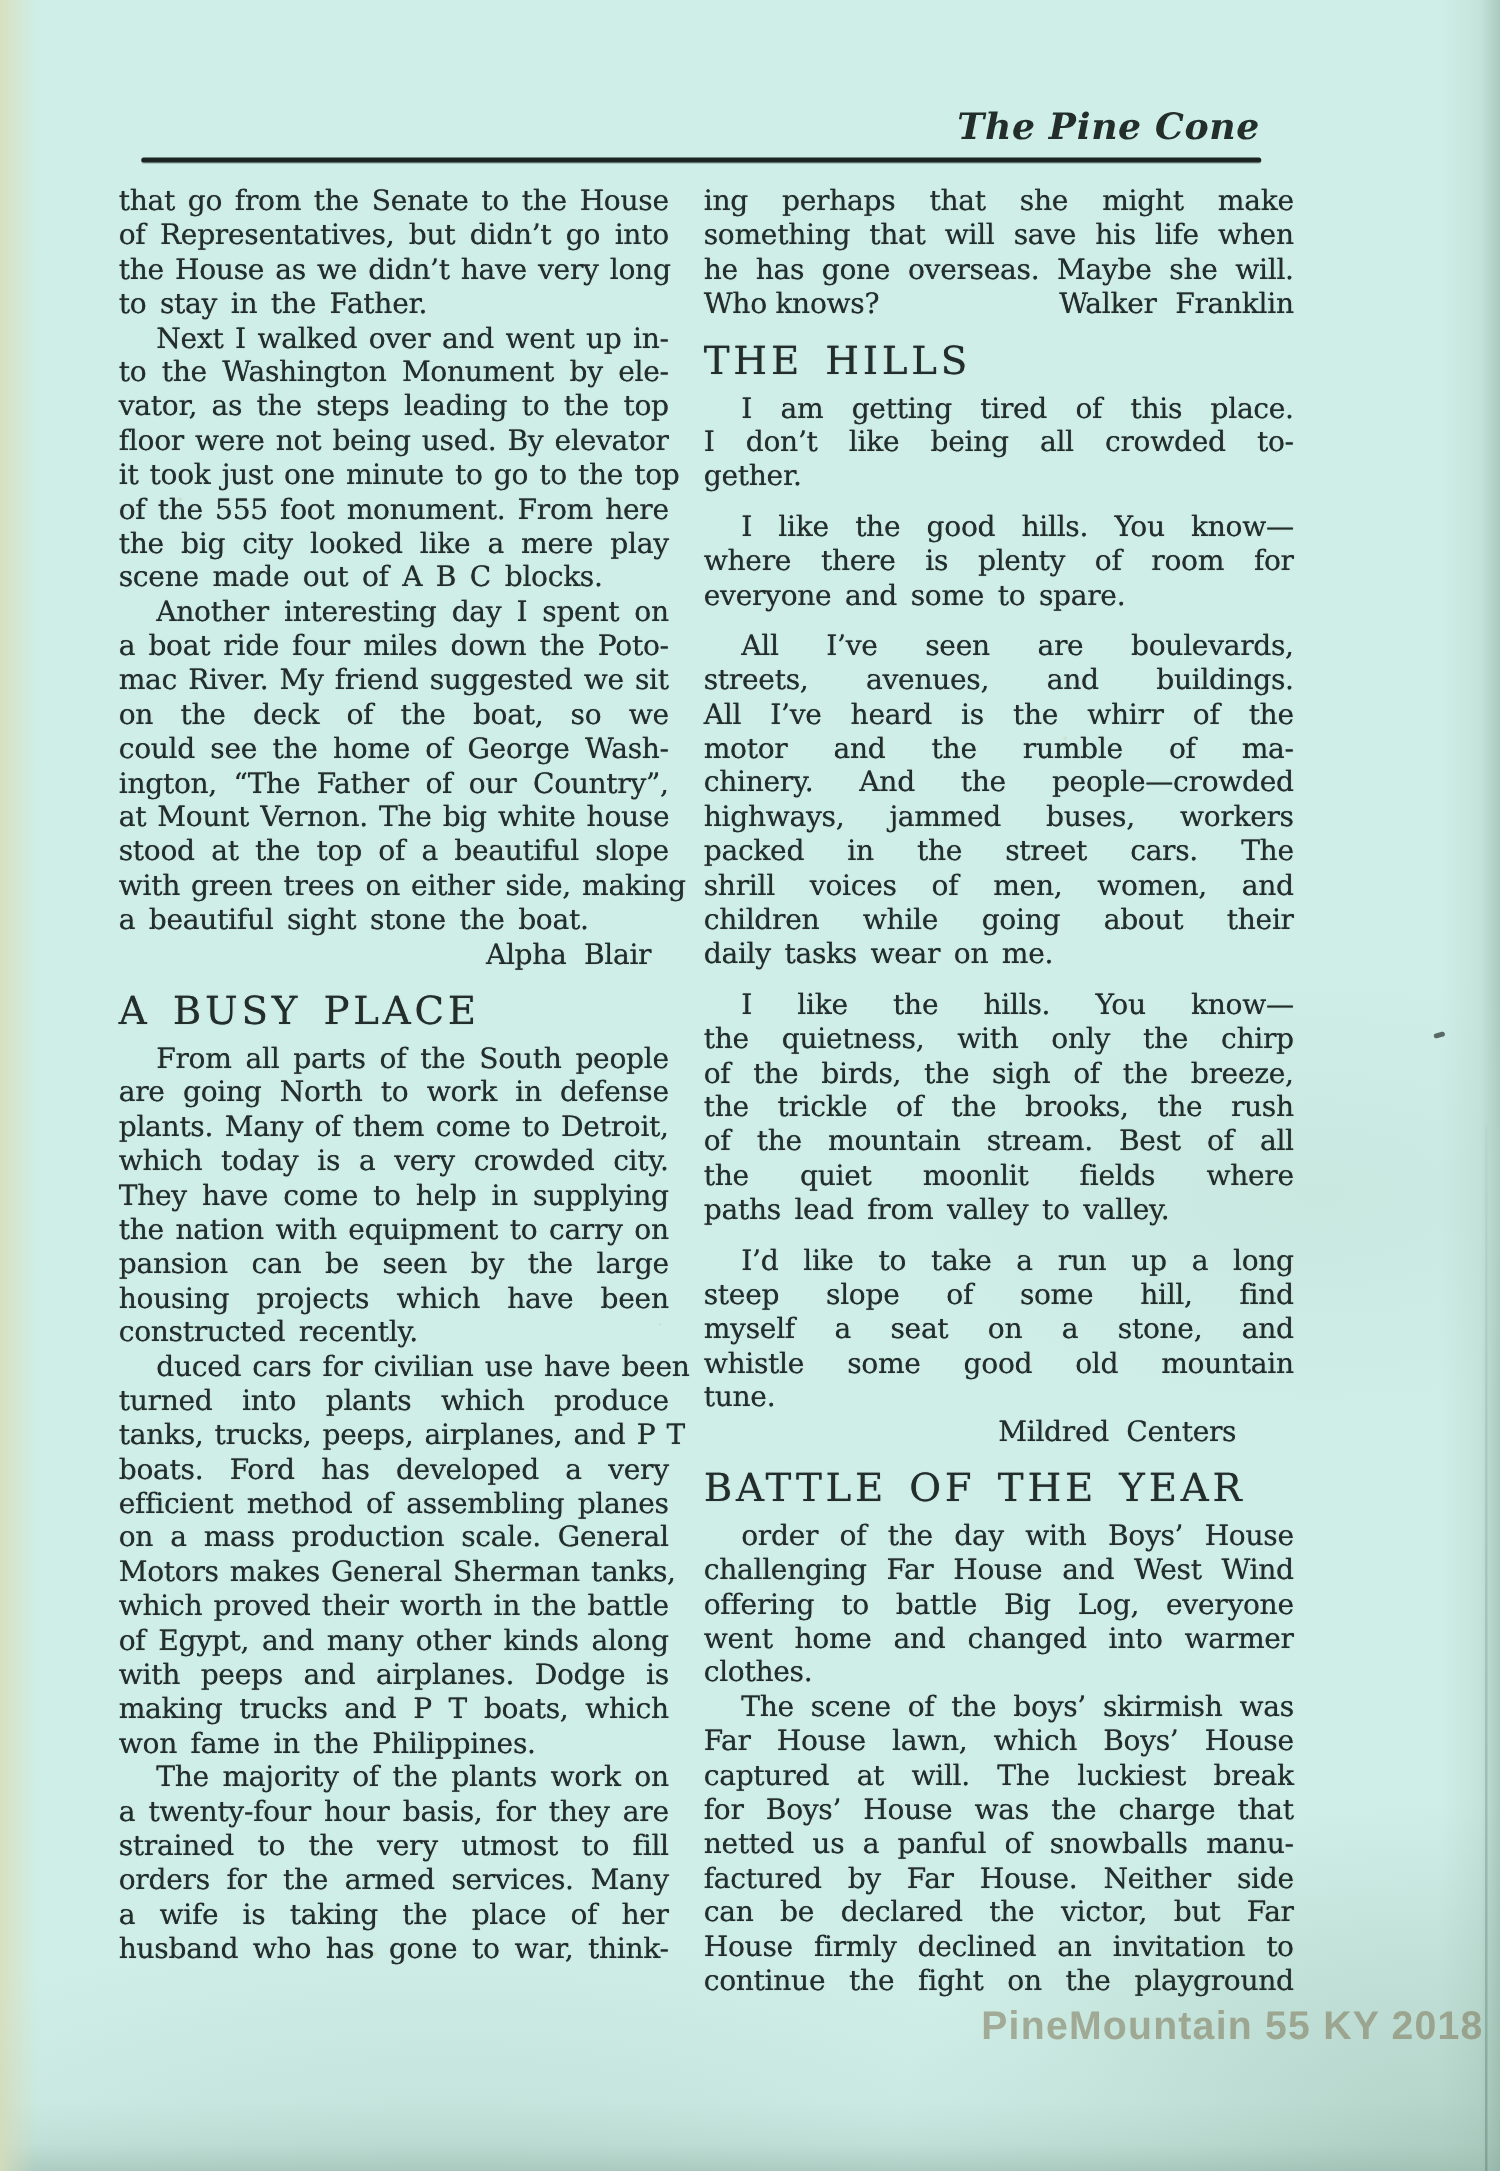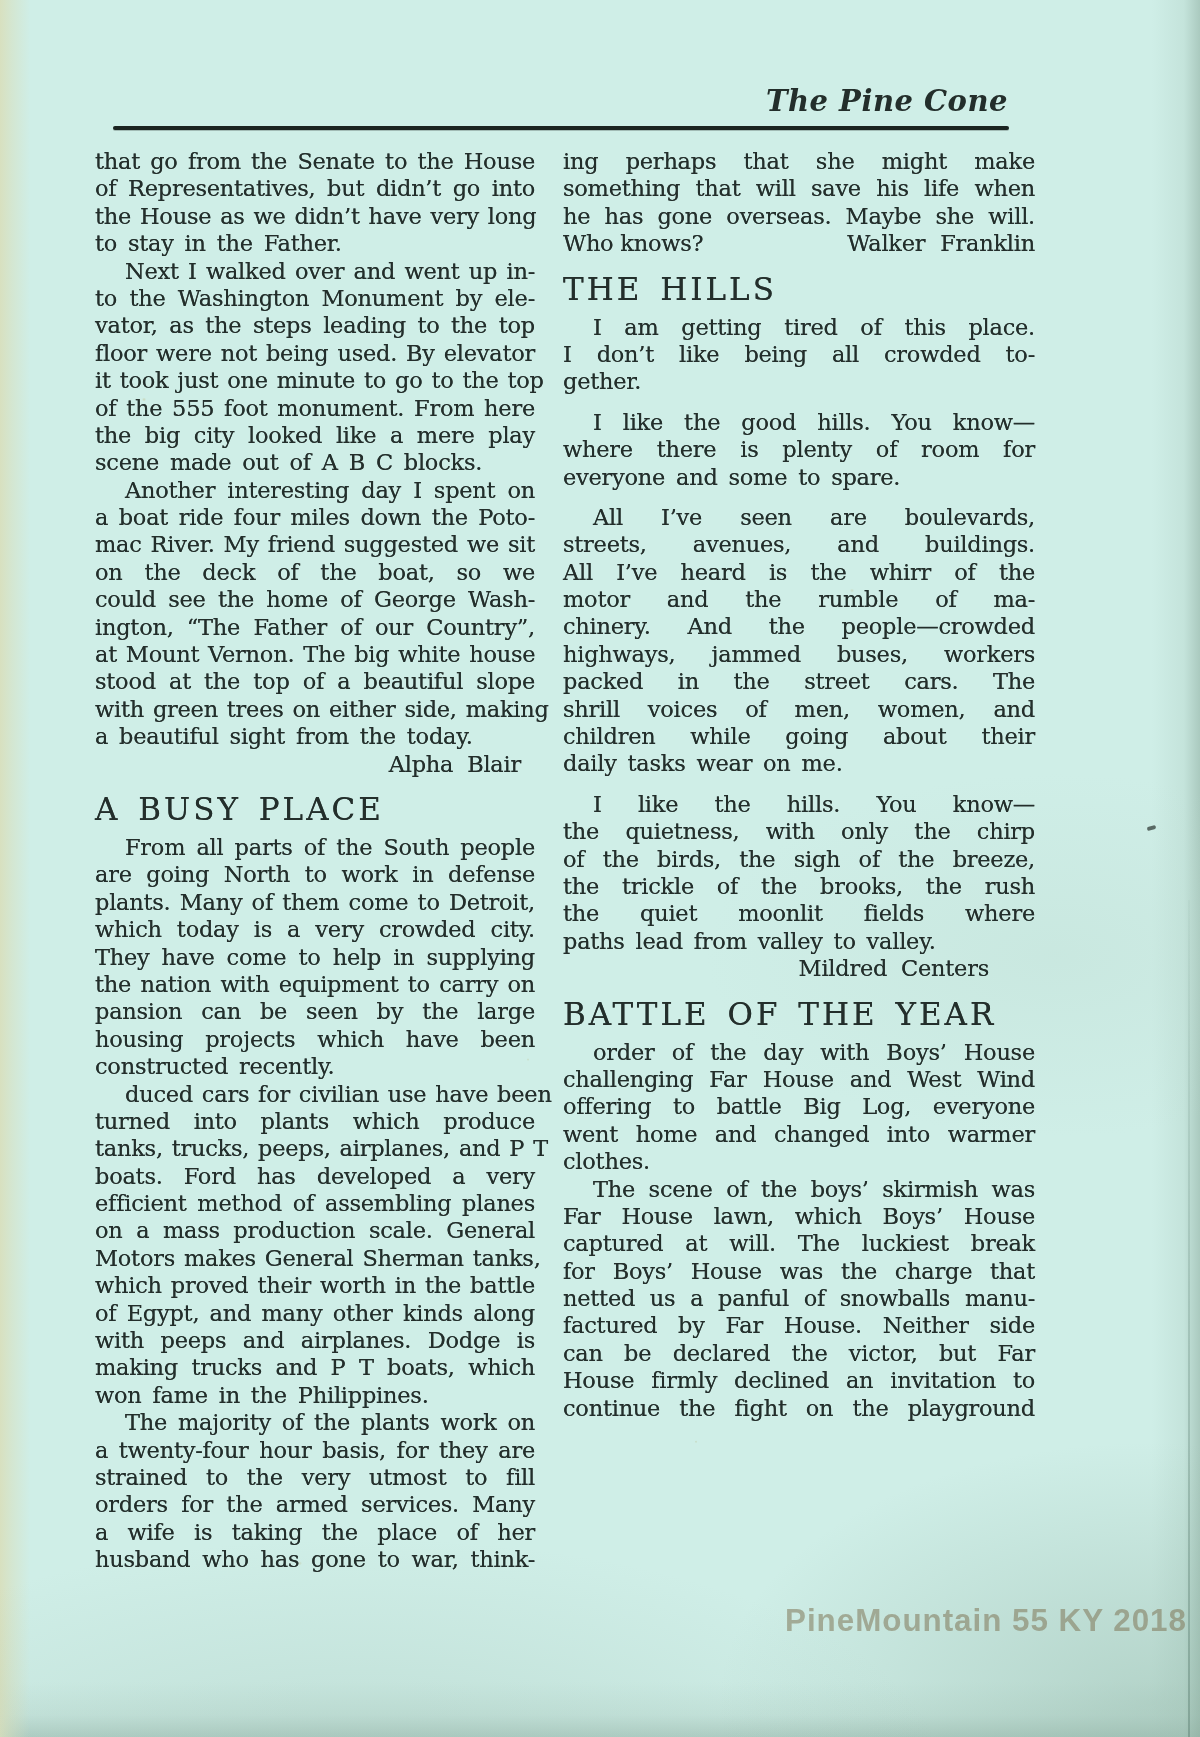--- a/index.html
+++ b/index.html
@@ -114,21 +114,21 @@
     <div class="para indent">
         <div class="line">Another interesting day I spent on</div>
         <div class="line">a boat ride four miles down the Poto-</div>
         <div class="line">mac River. My friend suggested we sit</div>
         <div class="line">on the deck of the boat, so we</div>
         <div class="line">could see the home of George Wash-</div>
         <div class="line">ington, “The Father of our Country”,</div>
         <div class="line">at Mount Vernon. The big white house</div>
         <div class="line">stood at the top of a beautiful slope</div>
         <div class="line">with green trees on either side, making</div>
-        <div class="line last">a beautiful sight from the today.</div>
+        <div class="line last">a beautiful sight stone the boat.</div>
       </div>
     <div class="sig alpha">Alpha Blair</div>
 
     <div class="heading">A BUSY PLACE</div>
     <div class="para indent">
         <div class="line">From all parts of the South people</div>
         <div class="line">are going North to work in defense</div>
         <div class="line">plants. Many of them come to Detroit,</div>
         <div class="line">which today is a very crowded city.</div>
         <div class="line">They have come to help in supplying</div>
@@ -193,22 +193,30 @@
         <div class="line">packed in the street cars. The</div>
         <div class="line">shrill voices of men, women, and</div>
         <div class="line">children while going about their</div>
         <div class="line last">daily tasks wear on me.</div>
       </div>
     <div class="para indent gap">
         <div class="line">I like the hills. You know—</div>
         <div class="line">the quietness, with only the chirp</div>
         <div class="line">of the birds, the sigh of the breeze,</div>
         <div class="line">the trickle of the brooks, the rush</div>
+        <div class="line">of the mountain stream. Best of all</div>
         <div class="line">the quiet moonlit fields where</div>
         <div class="line last">paths lead from valley to valley.</div>
+      </div>
+    <div class="para indent gap">
+        <div class="line">I’d like to take a run up a long</div>
+        <div class="line">steep slope of some hill, find</div>
+        <div class="line">myself a seat on a stone, and</div>
+        <div class="line">whistle some good old mountain</div>
+        <div class="line last">tune.</div>
       </div>
     <div class="sig mildred">Mildred Centers</div>
 
     <div class="heading">BATTLE OF THE YEAR</div>
     <div class="para indent">
         <div class="line">order of the day with Boys’ House</div>
         <div class="line">challenging Far House and West Wind</div>
         <div class="line">offering to battle Big Log, everyone</div>
         <div class="line">went home and changed into warmer</div>
         <div class="line last">clothes.</div>

